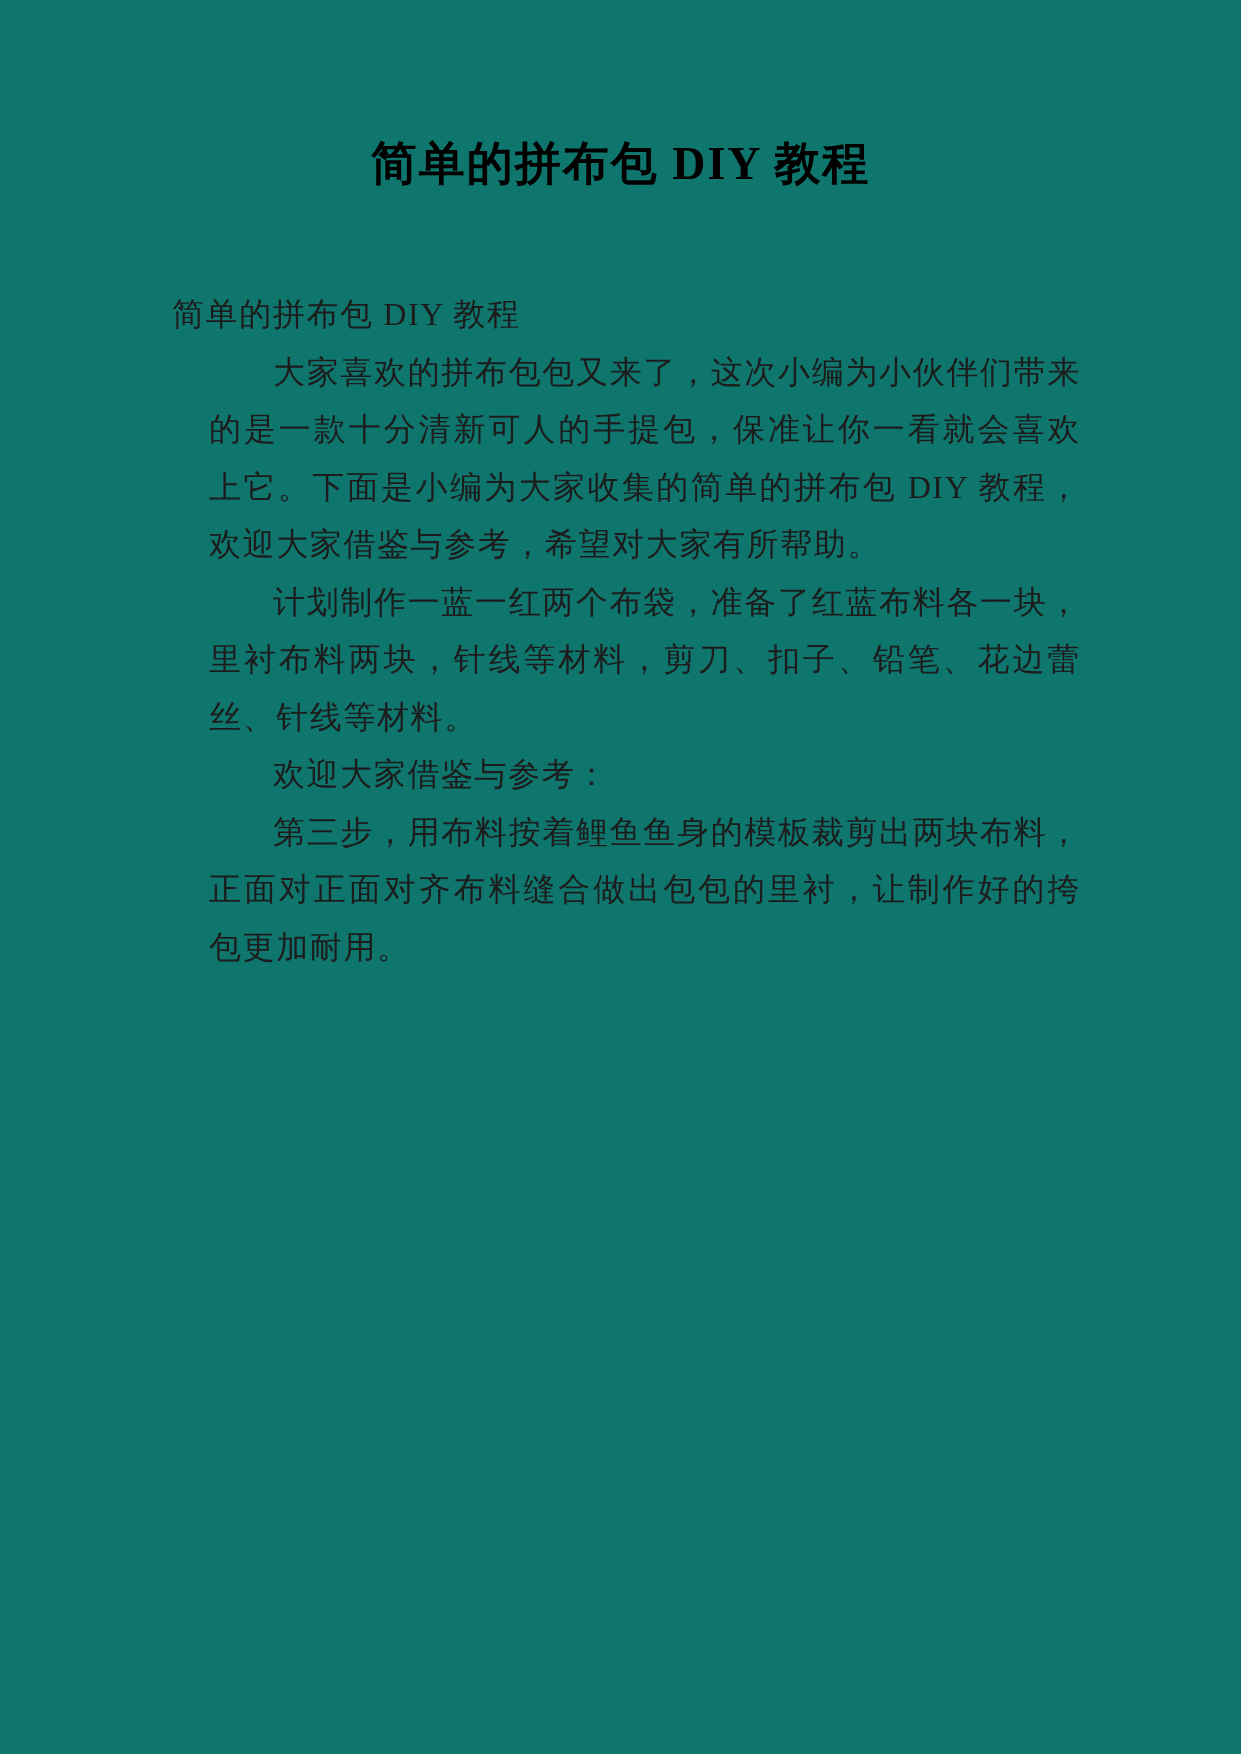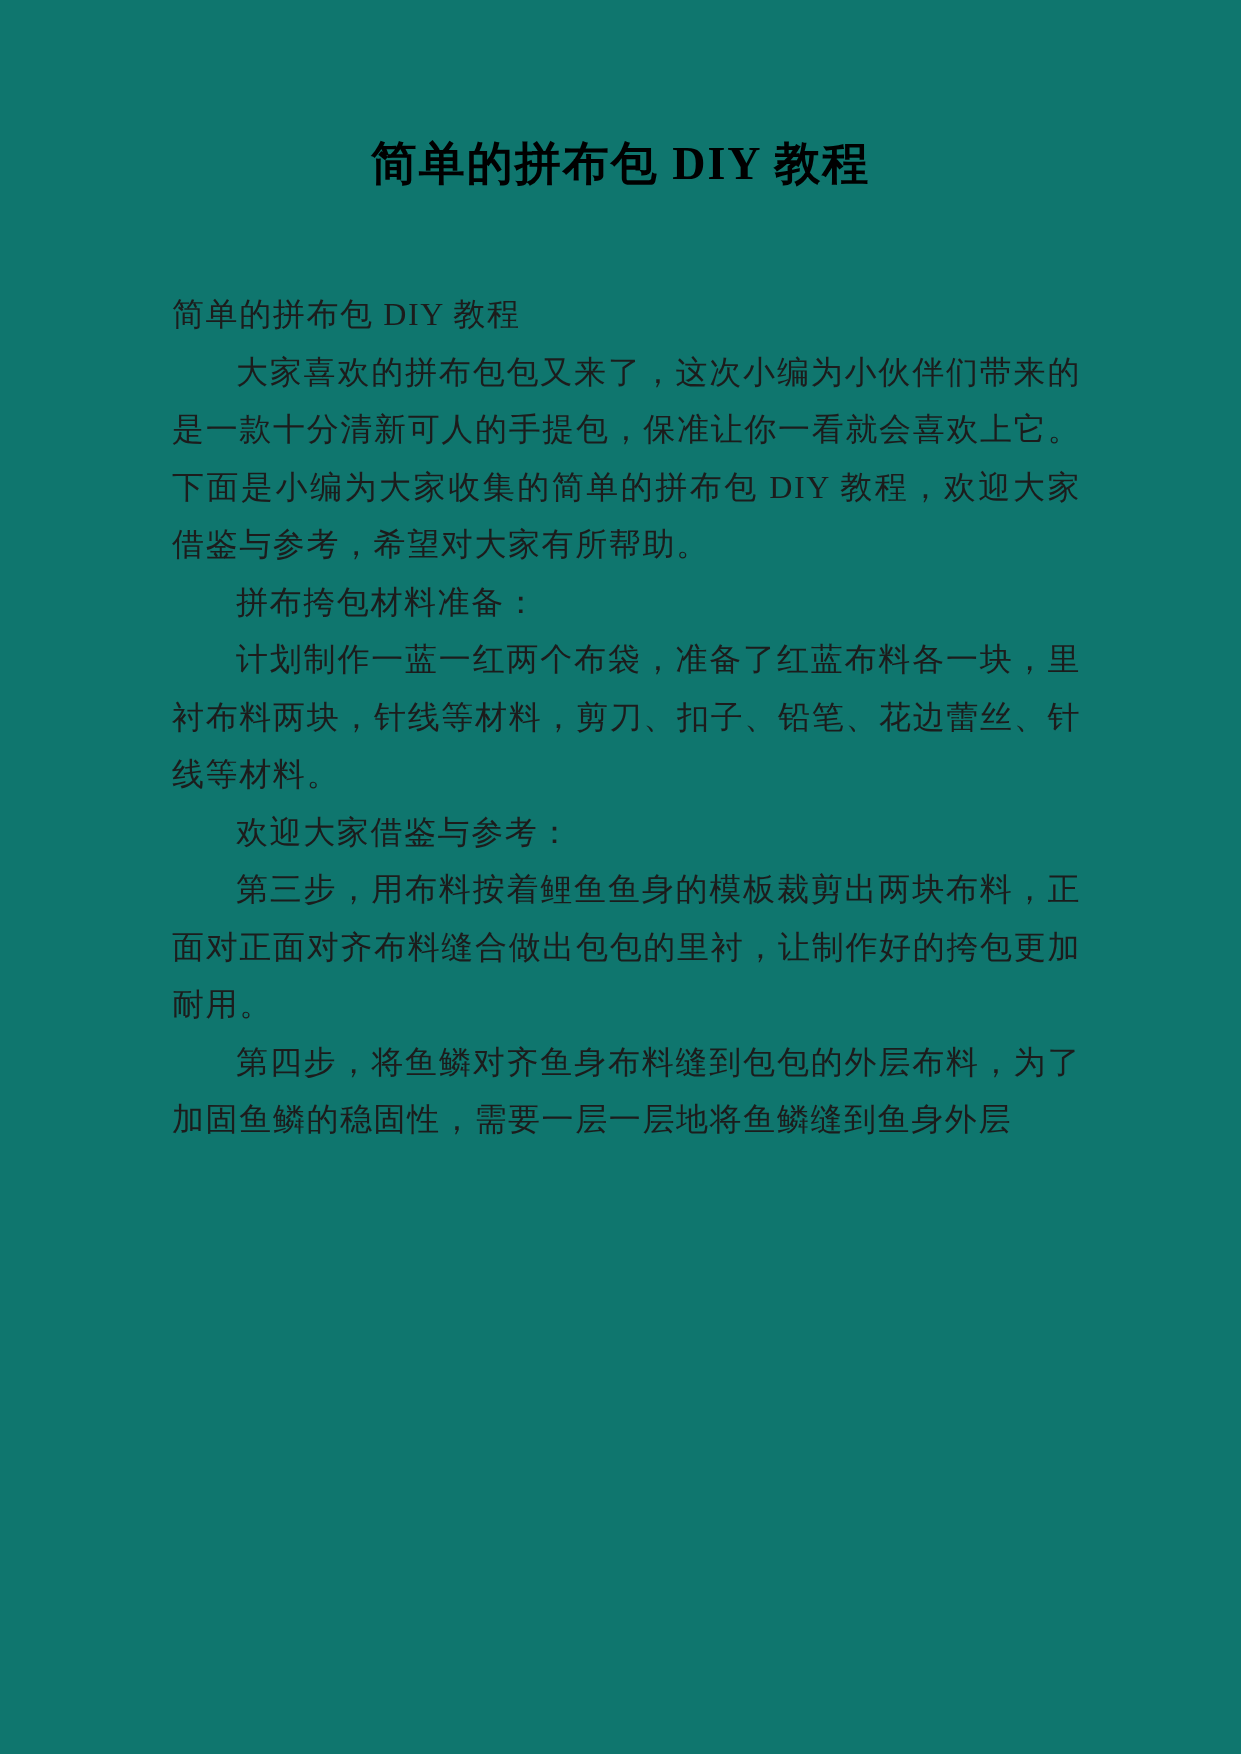--- a/index.html
+++ b/index.html
@@ -36,29 +36,28 @@
     text-align: justify;
     text-justify: inter-ideograph;
     color: #1c1c1c;
   }
   .para {
     margin: 0;
     padding: 0;
   }
   .para.indent {
     text-indent: 2em;
+    margin-left: 37px;
   }
 </style>
 </head>
 <body>
 
 <div class="page" style="background: #0f766e;">
   <h1 class="doc-title" style="color: rgb(0, 0, 0);">简单的拼布包 DIY 教程</h1>
   <div class="doc-body" style="color: rgb(28, 28, 28);">
       <p class="para">简单的拼布包 DIY 教程</p>
       <p class="para indent">大家喜欢的拼布包包又来了，这次小编为小伙伴们带来的是一款十分清新可人的手提包，保准让你一看就会喜欢上它。下面是小编为大家收集的简单的拼布包 DIY 教程，欢迎大家借鉴与参考，希望对大家有所帮助。</p>
-      <p class="para indent">拼布挎包材料准备：</p>
       <p class="para indent">计划制作一蓝一红两个布袋，准备了红蓝布料各一块，里衬布料两块，针线等材料，剪刀、扣子、铅笔、花边蕾丝、针线等材料。</p>
       <p class="para indent">欢迎大家借鉴与参考：</p>
       <p class="para indent">第三步，用布料按着鲤鱼鱼身的模板裁剪出两块布料，正面对正面对齐布料缝合做出包包的里衬，让制作好的挎包更加耐用。</p>
-      <p class="para indent">第四步，将鱼鳞对齐鱼身布料缝到包包的外层布料，为了加固鱼鳞的稳固性，需要一层一层地将鱼鳞缝到鱼身外层</p>
     </div>
 </div>
 
 </body></html>

